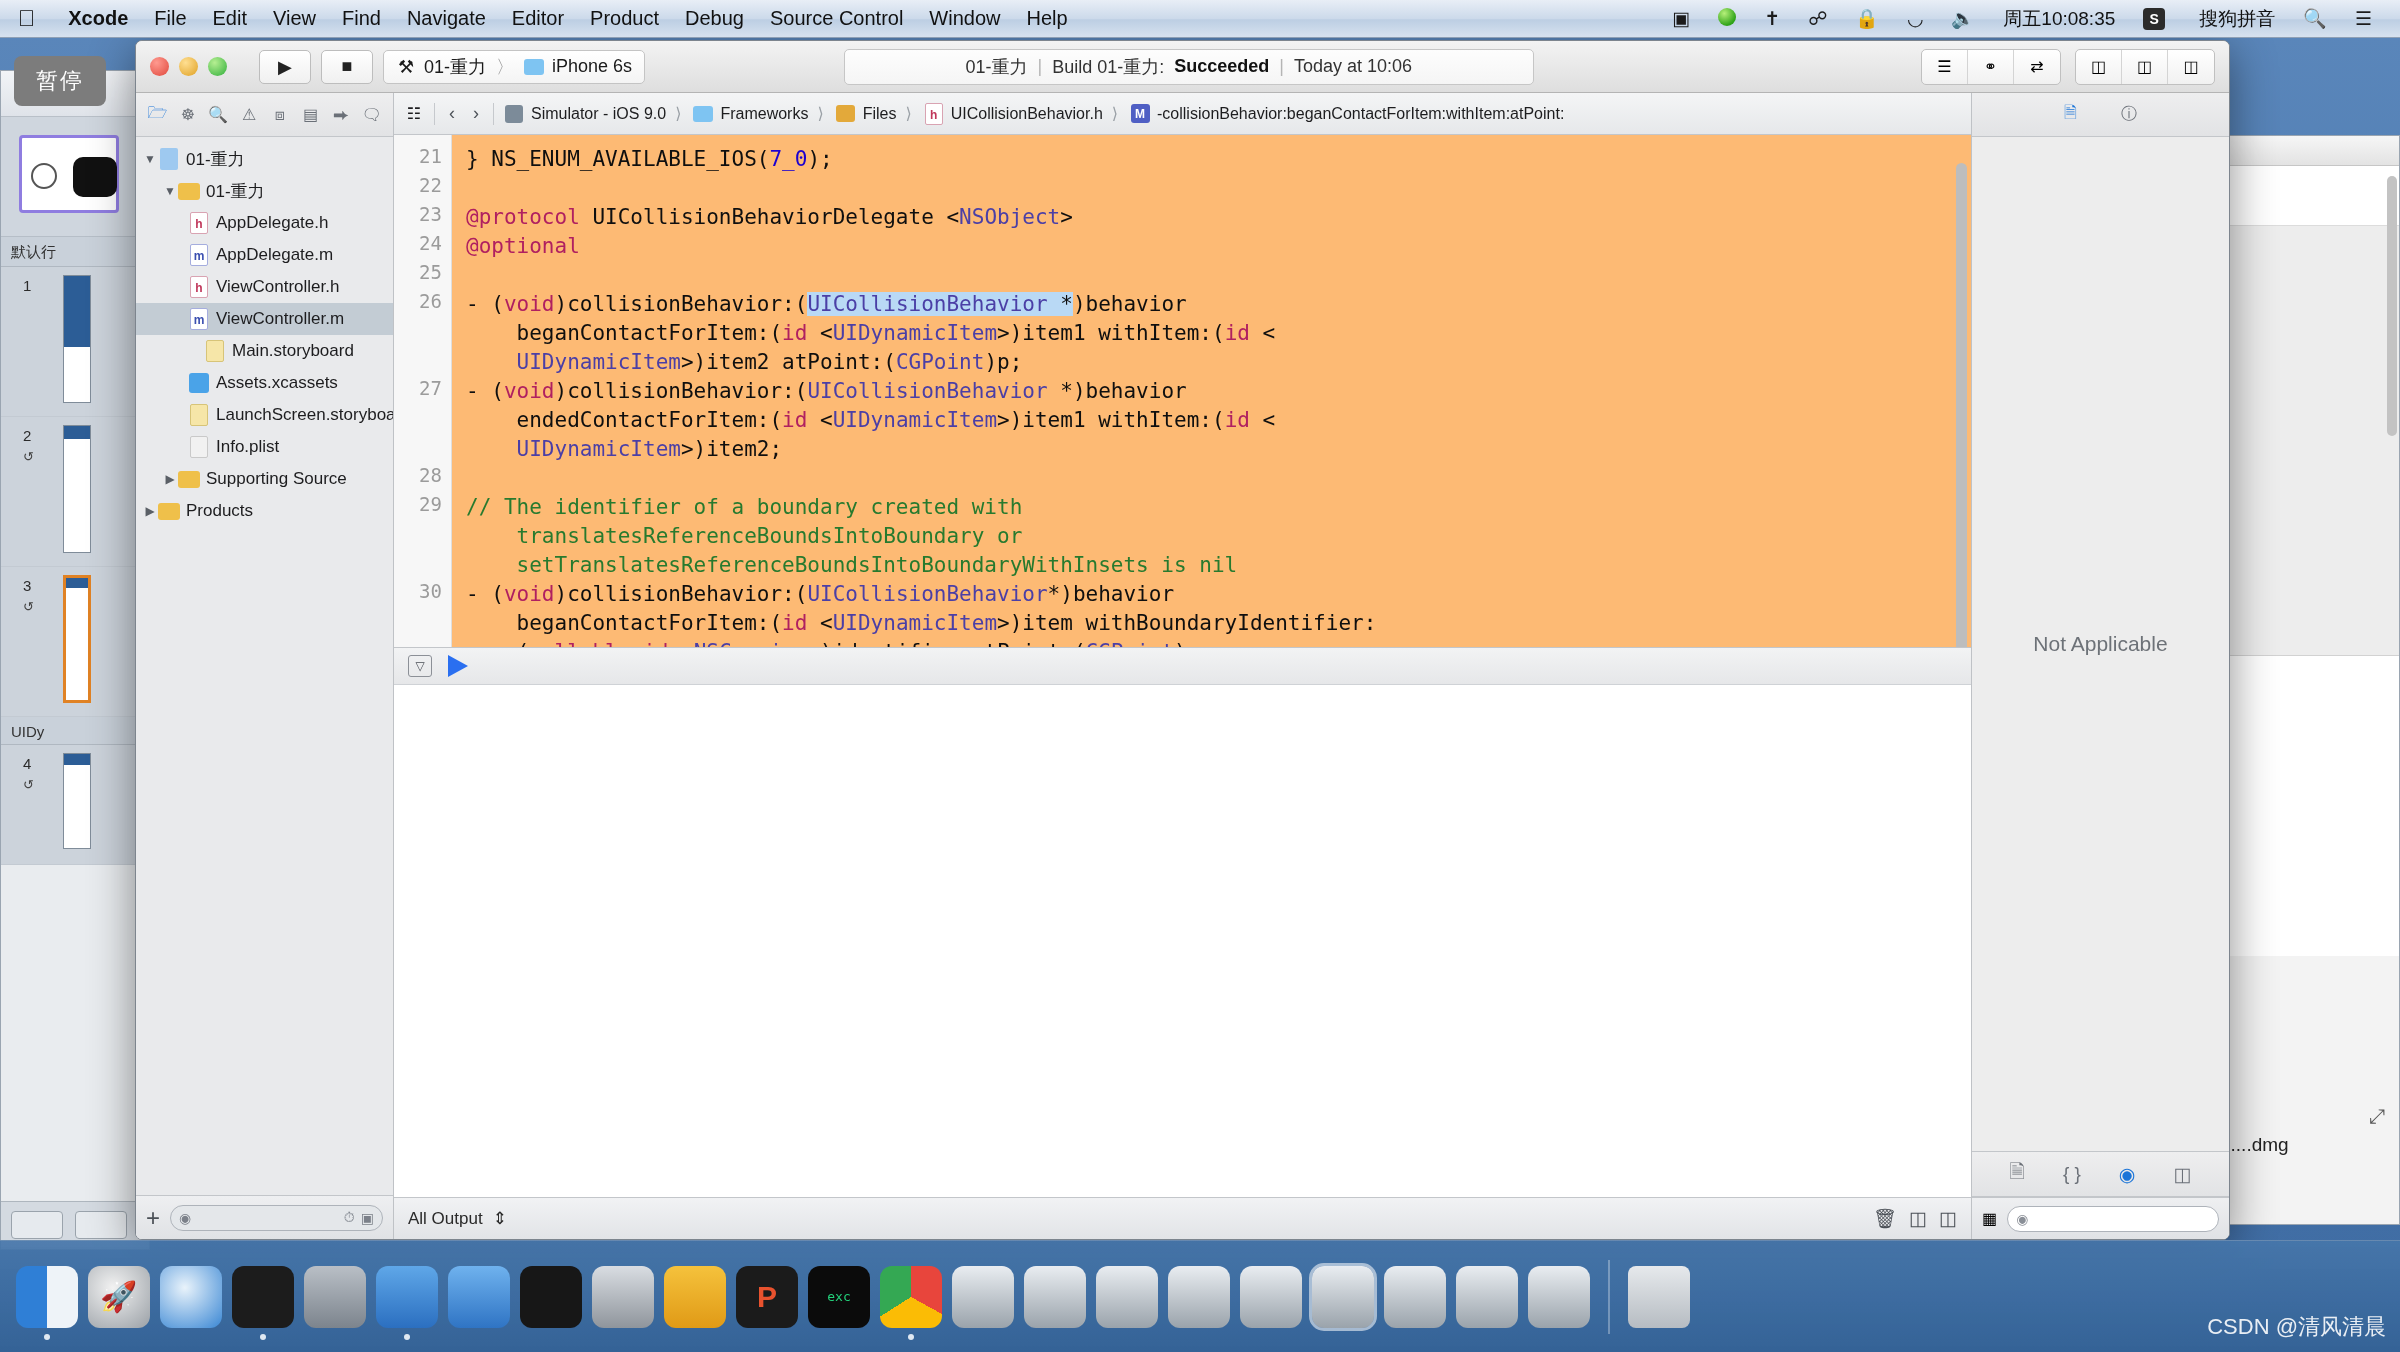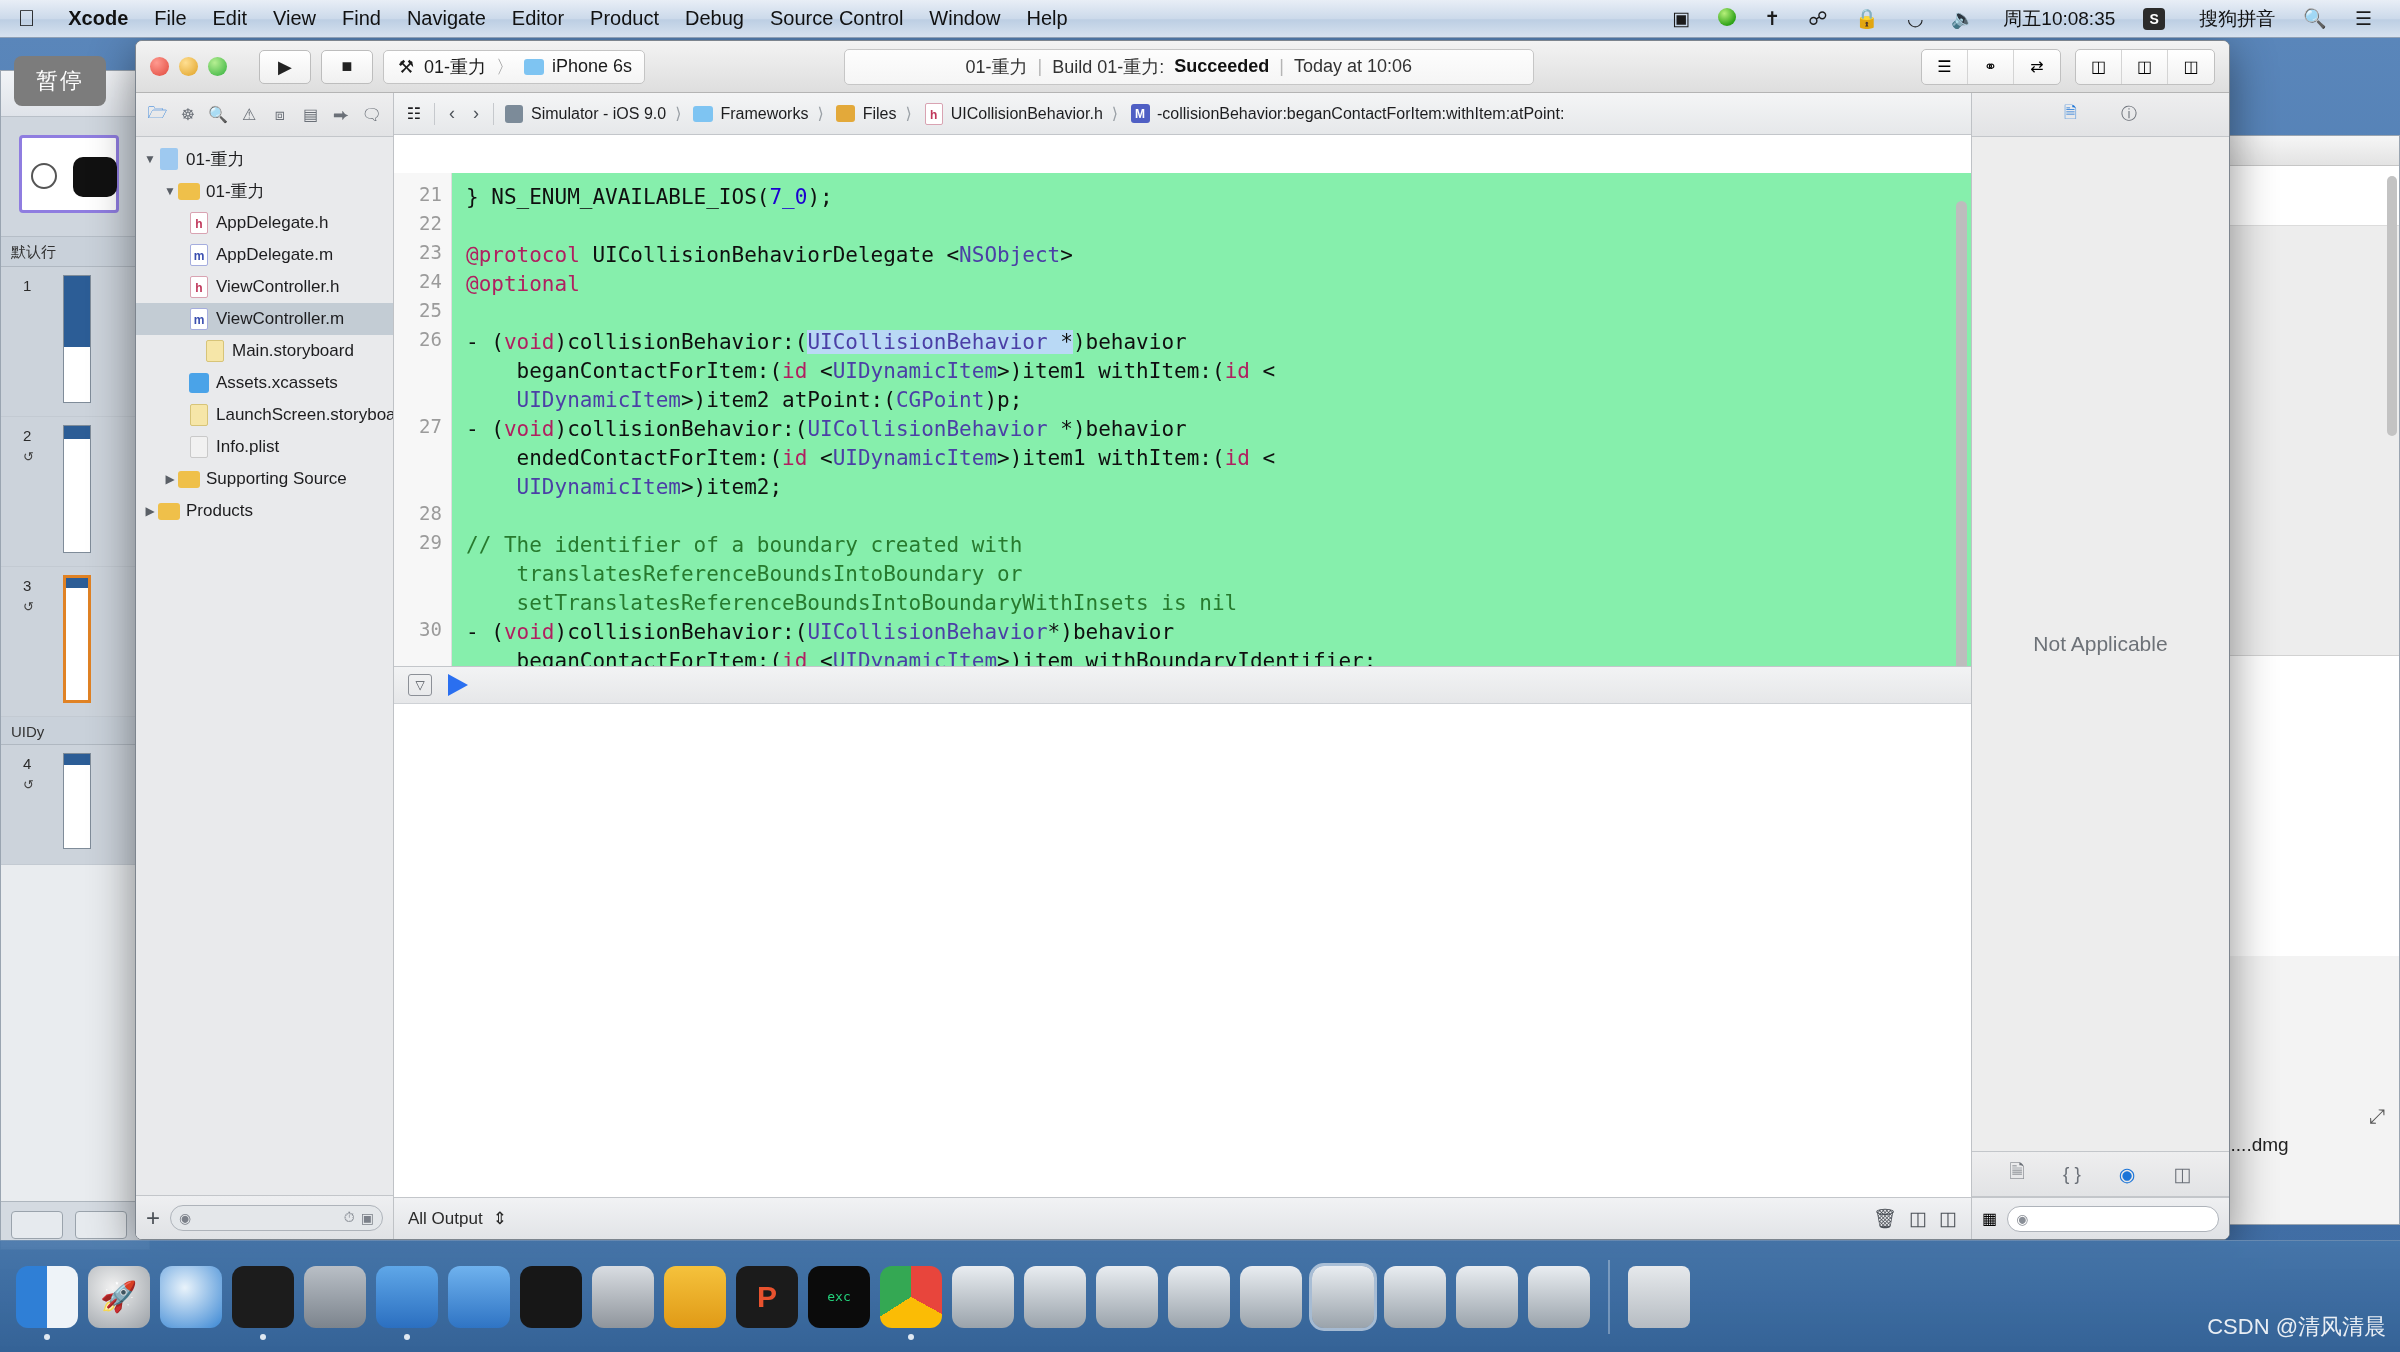--- a/index.html
+++ b/index.html
@@ -179,21 +179,21 @@
   #jumpbar .vsep{width:1px;height:22px;background:#c6c9cd;}
   .crumb{display:flex;align-items:center;gap:7px;}
   .crumb .chev{color:#9aa0a6;font-size:16px;margin:0 2px;}
   .ci{width:20px;height:20px;display:flex;align-items:center;justify-content:center;}
   .i-sim{width:18px;height:18px;background:#7c8b99;border-radius:3px;display:block;}
   .i-fw{width:20px;height:16px;background:#7ec4f2;border-radius:3px;display:block;}
   .i-kit{width:19px;height:17px;background:#e3a93a;border-radius:3px;display:block;}
   .i-m{width:19px;height:19px;background:#4f5fc4;border-radius:3px;color:#fff;font-size:12px;
        display:flex;align-items:center;justify-content:center;font-weight:bold;}
 
-  #code-wrap{flex:1;display:flex;min-height:0;position:relative;overflow:hidden;background:#86efac;margin-top:38px;}
+  #code-wrap{flex:1;display:flex;min-height:0;position:relative;overflow:hidden;background:#fdba74;}
   #gutter{
     width:58px;flex:0 0 58px;background:#f7f7f7;border-right:1px solid #dedede;
     font-family:"DejaVu Sans Mono", monospace; font-size:19px; color:#9b9b9b;
     text-align:right; padding:10px 9px 0 0;
   }
   #code{
     flex:1; padding:10px 0 0 14px; overflow:hidden;
     font-family:"DejaVu Sans Mono", monospace; font-size:21px; line-height:29px;
     color:#0f0f0f; white-space:pre;
   }

